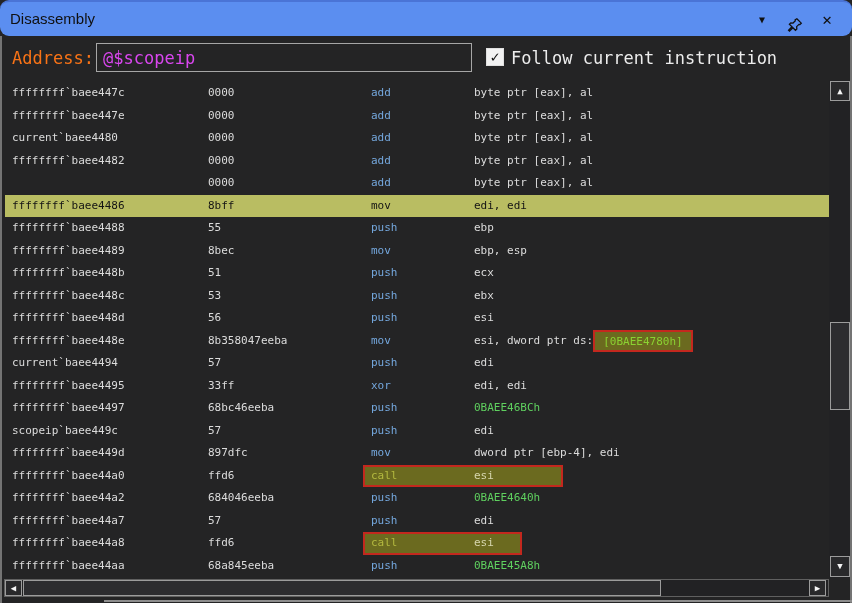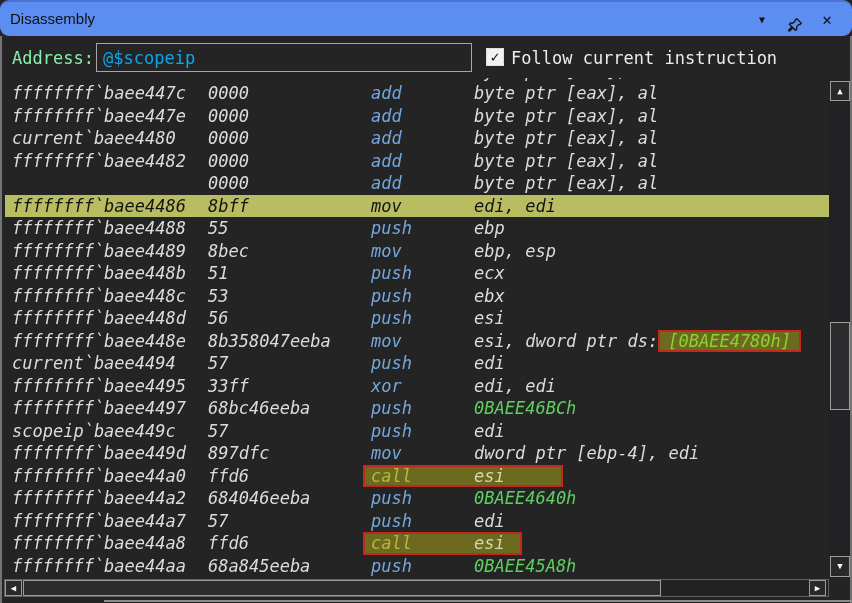--- a/index.html
+++ b/index.html
@@ -15,32 +15,32 @@
   .title{position:absolute;left:10px;top:8px;font-family:"Liberation Sans",sans-serif;
     font-size:15px;color:#101010;}
   .tb-btn{position:absolute;top:0;height:36px;line-height:36px;text-align:center;
     color:#101010;cursor:default;}
   .tb-caret{left:750px;width:24px;font-size:10px;}
   .tb-pin{left:782px;width:24px;}
   .tb-pin svg{position:relative;top:9px;}
   .tb-close{left:814px;width:26px;font-size:16px;}
   
   .addr-label{position:absolute;left:12px;top:44px;height:28px;line-height:28px;
-    font-size:17px;color:#86efac;}
+    font-size:17px;color:#f97316;}
   .addr-input{position:absolute;left:96px;top:43px;width:376px;height:29px;box-sizing:border-box;
-    background:#242425;border:1px solid #a6a6a6;color:#0ea5e9;
+    background:#242425;border:1px solid #a6a6a6;color:#d946ef;
     font-family:"DejaVu Sans Mono",monospace;font-size:17px;padding:0 6px;outline:none;}
   .checkbox{position:absolute;left:486px;top:48px;width:18px;height:18px;box-sizing:border-box;
     background:#f2f2f2;border:1px solid #e0e0e0;color:#141414;font-size:15px;line-height:17px;
     text-align:center;font-weight:bold;}
   .follow-label{position:absolute;left:511px;top:44px;height:28px;line-height:28px;
     font-size:17px;color:#ececec;}
   
   .listing{position:absolute;left:5px;top:78px;width:824px;height:500px;overflow:hidden;
-    font-size:17px;font-style:italic;}
+    font-size:11px;}
   .rowhost{position:relative;top:-18.5px;}
   .row{position:relative;height:22.5px;line-height:22.5px;white-space:pre;color:var(--c-text);}
   .row.hl{background:var(--c-hl-bg);}
   .row.hl .c{color:var(--c-hl-text);}
   .c{position:absolute;top:0;}
   .col-addr {left:7px;}
   .col-bytes{left:203px;}
   .col-mn   {left:366px;color:var(--c-mn);}
   .col-ops  {left:469px;}
   .mn-call{color:var(--c-box-mn);}

